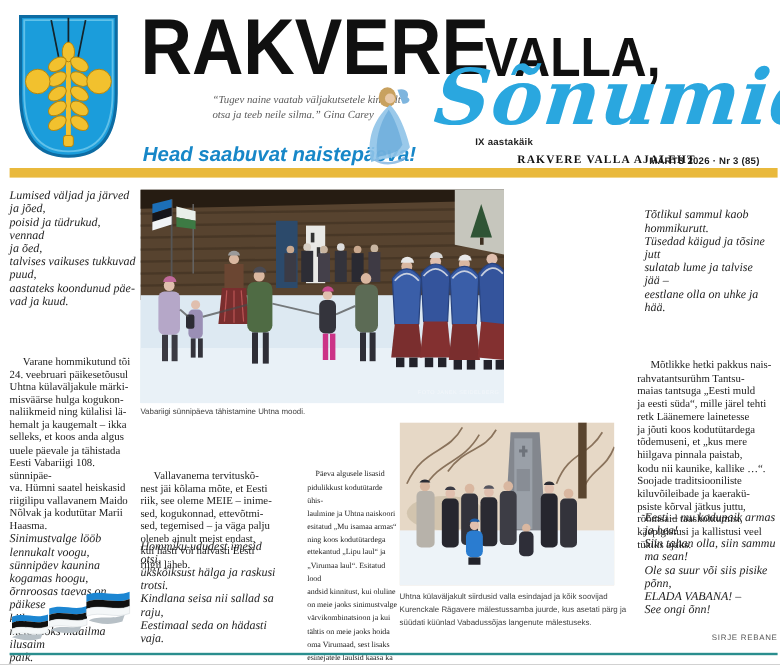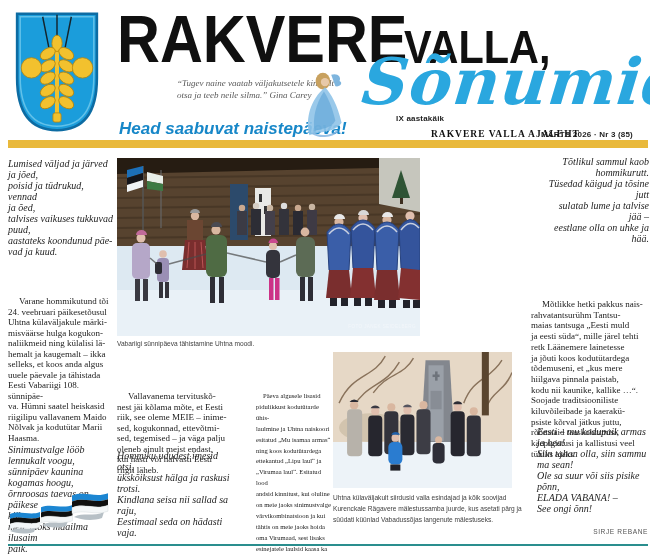--- a/index.html
+++ b/index.html
@@ -341,21 +341,21 @@
       <rect x="57" y="110" width="10" height="6" fill="#22222a"></rect>
 
       <circle cx="105" cy="86" r="3.5" fill="#d9b7a0"></circle>
         <rect x="99" y="89" width="12" height="20" rx="4" fill="#2e2e38"></rect>
     </svg>
   </div>
   <div class="abs caption" style="left:333px;top:492px;width:215px;">Uhtna külaväljakult siirdusid valla esindajad ja kõik soovijad
 Kurenckale Rägavere mälestussamba juurde, kus asetati pärg ja
 süüdati küünlad Vabadussõjas langenute mälestuseks.</div>
 
-  <div class="abs poem" style="left:537px;top:156px;width:112px;text-align:right;">Tõtlikul sammul kaob
+  <div class="abs poem" style="left:537px;top:174px;width:112px;">Tõtlikul sammul kaob
 hommikurutt.
 Tüsedad käigud ja tõsine
 jutt
 sulatab lume ja talvise
 jää –
 eestlane olla on uhke ja
 hää.</div>
   <div class="abs body-text" style="left:531px;top:260px;width:112px;line-height:10.7px;">Mõtlikke hetki pakkus nais-
 rahvatantsurühm Tantsu-
 maias tantsuga „Eesti muld

